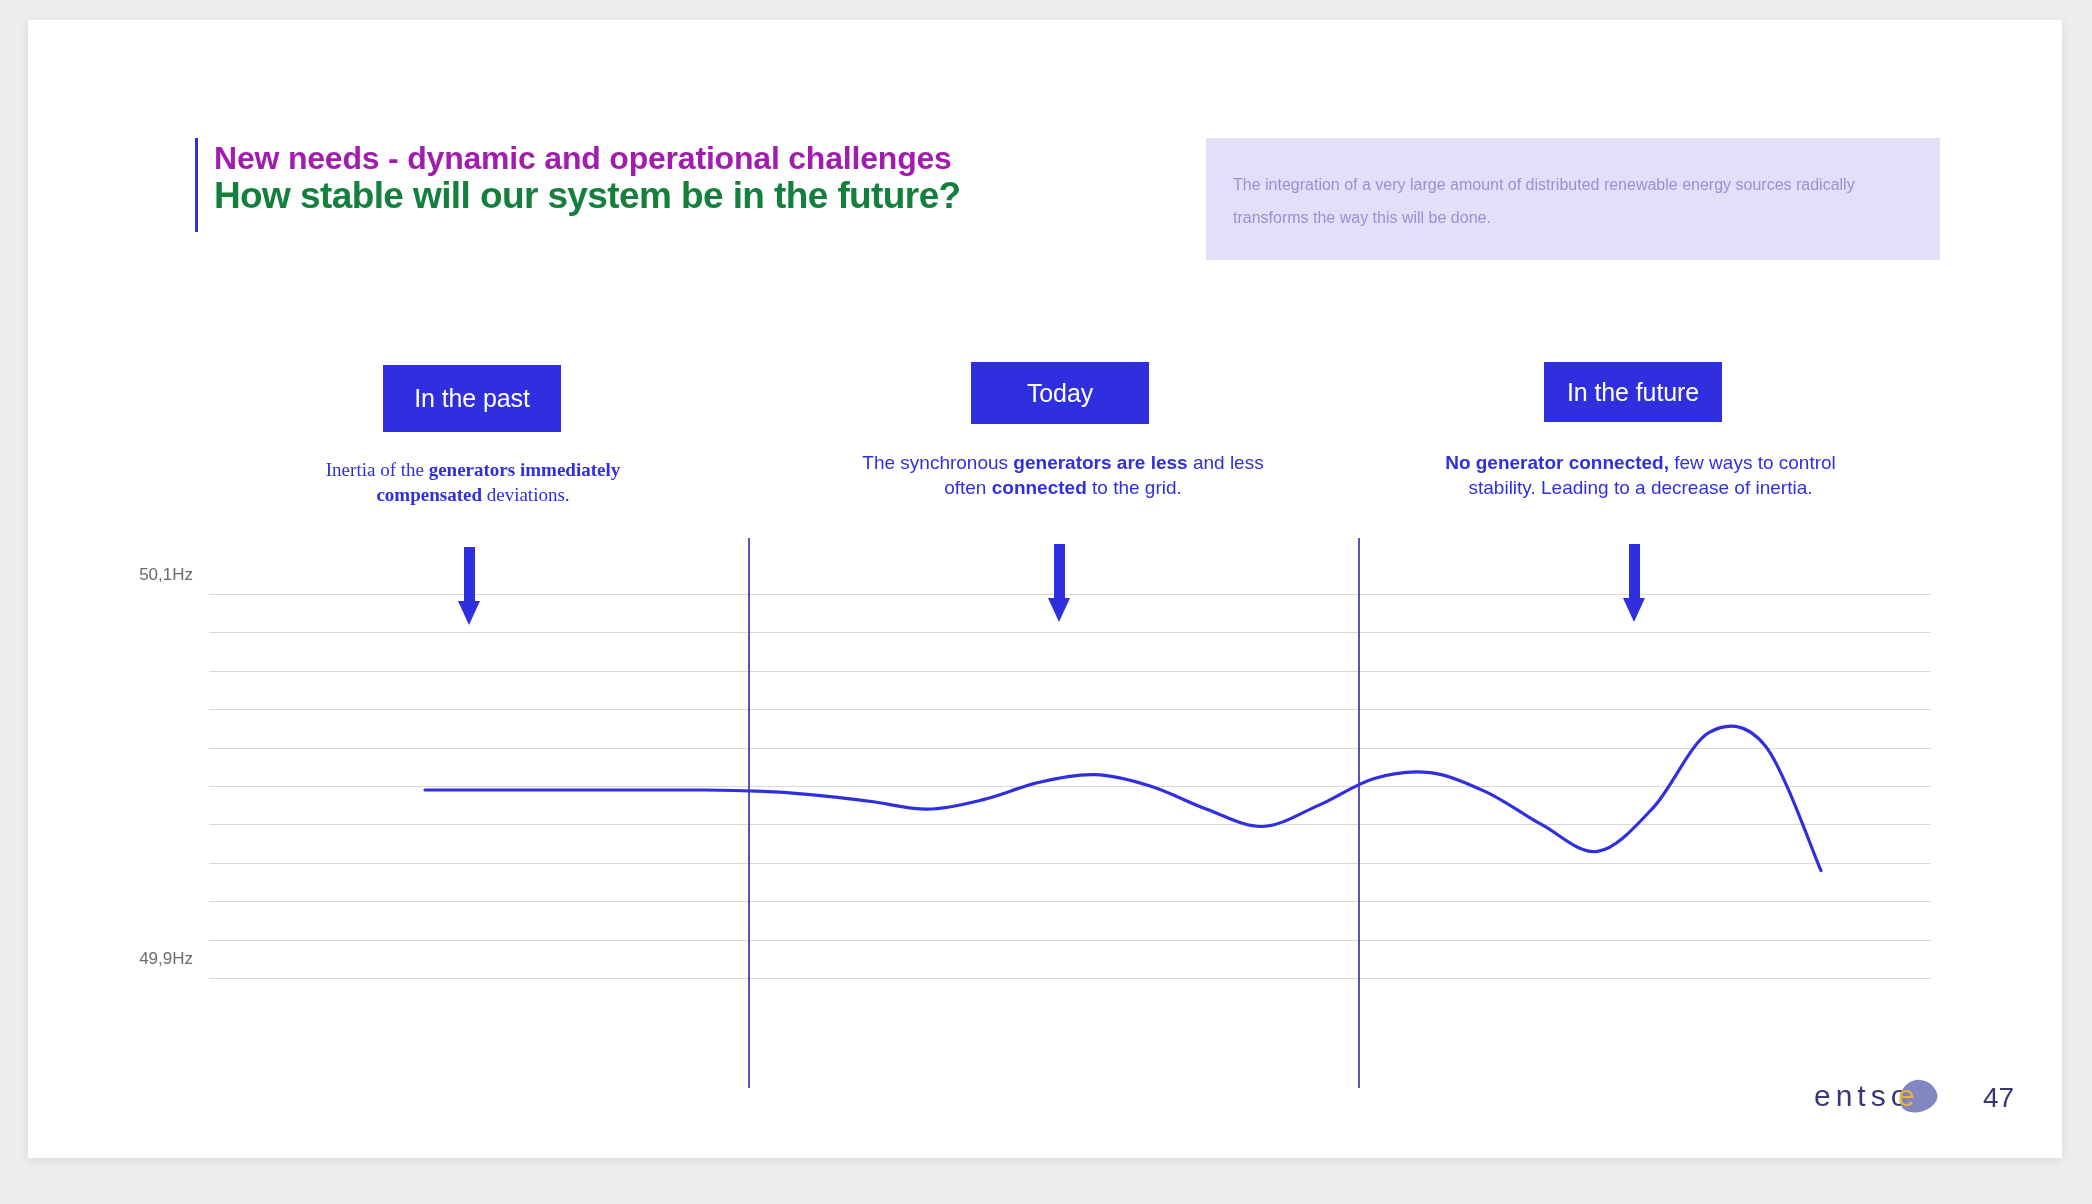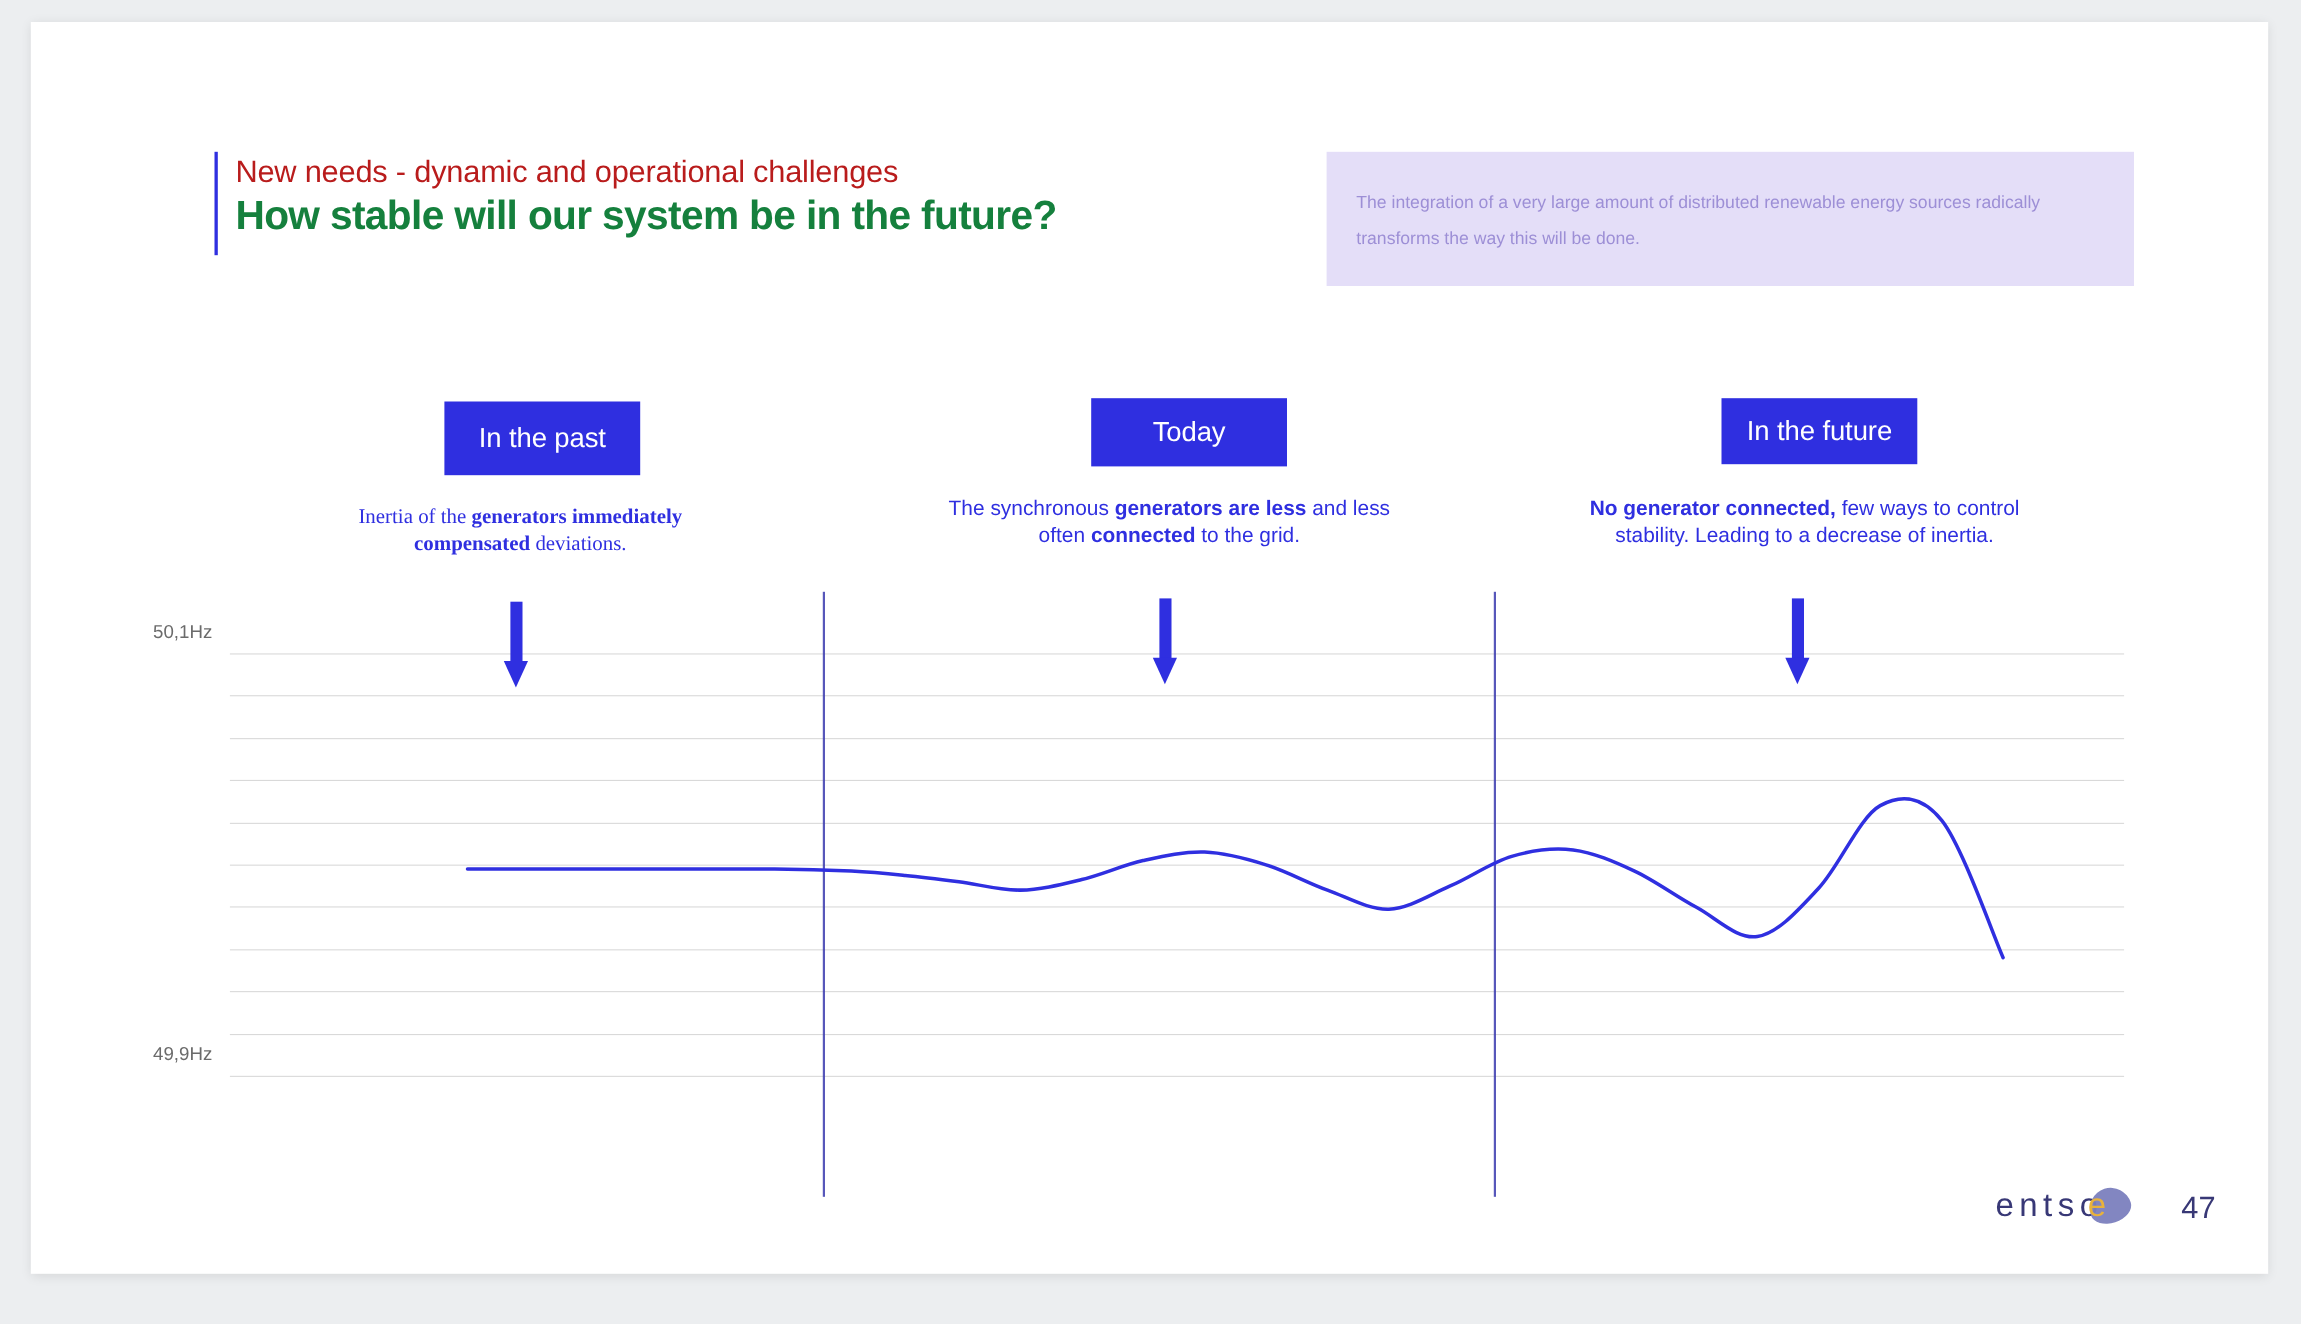--- a/index.html
+++ b/index.html
@@ -19,22 +19,22 @@
     box-shadow: 0 2px 10px rgba(0,0,0,0.10);
   }
 
   
   .accent-bar {
     position: absolute; left: 167px; top: 118px;
     width: 3px; height: 94px; background: #2F2FE0;
   }
   .eyebrow {
     position: absolute; left: 186px; top: 120px;
-    font-size: 28px; color: #b91c1c;
-    letter-spacing: -0.2px; white-space: nowrap;
+    font-size: 32px; color: #a21caf;
+    letter-spacing: -0.2px; white-space: nowrap; font-weight: bold;
   }
   .main-title {
     position: absolute; left: 186px; top: 155px;
     font-size: 37px; font-weight: bold; color: #15803d;
     letter-spacing: -0.6px; white-space: nowrap;
   }
 
   .callout-box {
     position: absolute; left: 1178px; top: 118px;
     width: 734px; height: 122px;
@@ -48,21 +48,20 @@
   }
 
   
   .stage-badge {
     position: absolute;
     background: #2F2FE0;
     color: #ffffff;
     font-size: 25px;
     display: flex; align-items: center; justify-content: center;
     letter-spacing: -0.1px;
-    margin-left: 21px;
   }
   .badge-past   { left: 355px;  top: 345px; width: 178px; height: 67px; }
   .badge-today  { left: 943px;  top: 342px; width: 178px; height: 62px; }
   .badge-future { left: 1516px; top: 342px; width: 178px; height: 60px; }
 
   .stage-desc {
     position: absolute;
     font-size: 19px; line-height: 25px;
     color: #2F2FE0;
     text-align: center;

